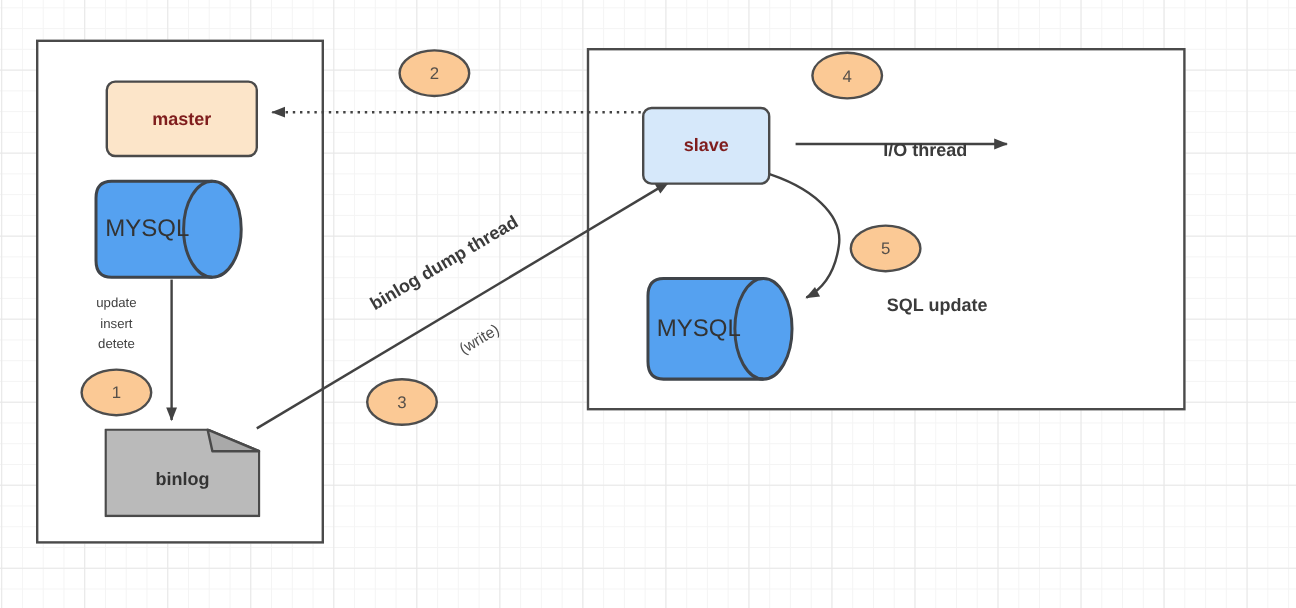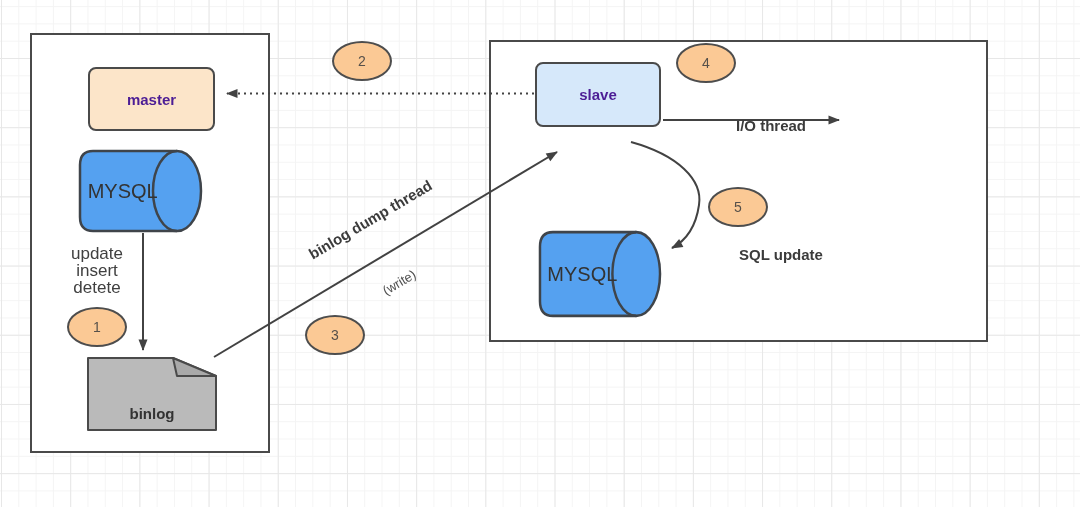--- a/index.html
+++ b/index.html
@@ -22,21 +22,21 @@
   }
   .abs{position:absolute;box-sizing:border-box;}
   .group-box{
     background:#ffffff;
     border:2px solid #4a4a4a;
   }
   .rect-node{
     border:2px solid #4a4a4a;
     border-radius:8px;
     display:flex;align-items:center;justify-content:center;
-    font-weight:bold;font-size:15px;color:#4c1d95;
+    font-weight:bold;font-size:15px;color:#7f1d1d;
   }
   .node-label{
     position:absolute;left:0;right:0;text-align:center;
     font-weight:bold;font-size:15px;color:#333;
     pointer-events:none;
   }
   .cyl-label{
     position:absolute;left:0;right:28%;top:0;bottom:0;
     display:flex;align-items:center;justify-content:center;
     font-weight:normal;font-size:20px;color:#333;
@@ -50,21 +50,21 @@
   }
   .free-label{
     font-size:15px;font-weight:bold;color:#3b3b3b;white-space:nowrap;
   }
   .rot{
     display:flex;align-items:center;justify-content:center;
     transform:rotate(-30.5deg);
   }
   #ops-label{
     text-align:center;white-space:pre-line;
-    font-size:17px;line-height:17px;color:#404040;font-weight:normal;
+    font-size:11px;line-height:17px;color:#404040;font-weight:normal;
   }
   #write-label{
     font-size:13px;color:#4f4f4f;font-weight:normal;
   }
   #edges{position:absolute;left:0;top:0;pointer-events:none;}
   svg .edge-line{stroke:#424242;stroke-width:2;fill:none;}
 </style>
 </head>
 <body>
 
@@ -110,24 +110,24 @@
 
   <div class="abs" id="ops-label" style="left:64px;top:245px;width:66px;">update
 insert
 detete</div>
 
   <div class="abs" style="left:87px;top:357px;width:130px;height:74px;">
     <svg width="130" height="74" viewBox="0 0 130 74">
       <path d="M1,1 L86,1 L129,19 L129,73 L1,73 Z" fill="#bababa" stroke="#4a4a4a" stroke-width="2" stroke-linejoin="round"></path>
       <path d="M86,1 L90,19 L129,19 Z" fill="#a9a9a9" stroke="#4a4a4a" stroke-width="2" stroke-linejoin="round"></path>
     </svg>
-    <span class="node-label" style="top:48px;">binlog</span>
+    <span class="node-label" style="top:34px;">binlog</span>
   </div>
 
-  <div class="abs rect-node" style="left:535px;top:62px;width:126px;height:65px;background:#d6e8fa;">
+  <div class="abs rect-node" style="left:535px;top:89px;width:107px;height:65px;background:#d6e8fa;">
     <span>slave</span>
   </div>
 
 
   <div class="abs" style="left:537px;top:230px;width:126px;height:88px;">
     <svg width="126" height="88" viewBox="0 0 127 84" preserveAspectRatio="none">
       <path d="M16,2 L100,2 A24,40 0 0 1 100,82 L16,82 Q3,82 3,68 L3,16 Q3,2 16,2 Z" fill="#55a1f0" stroke="#3f444a" stroke-width="2.5" stroke-linejoin="round"></path>
       <path d="M100,2 A24,40 0 0 0 100,82" fill="none" stroke="#3f444a" stroke-width="2.5"></path>
     </svg>
     <span class="cyl-label">MYSQL</span>

